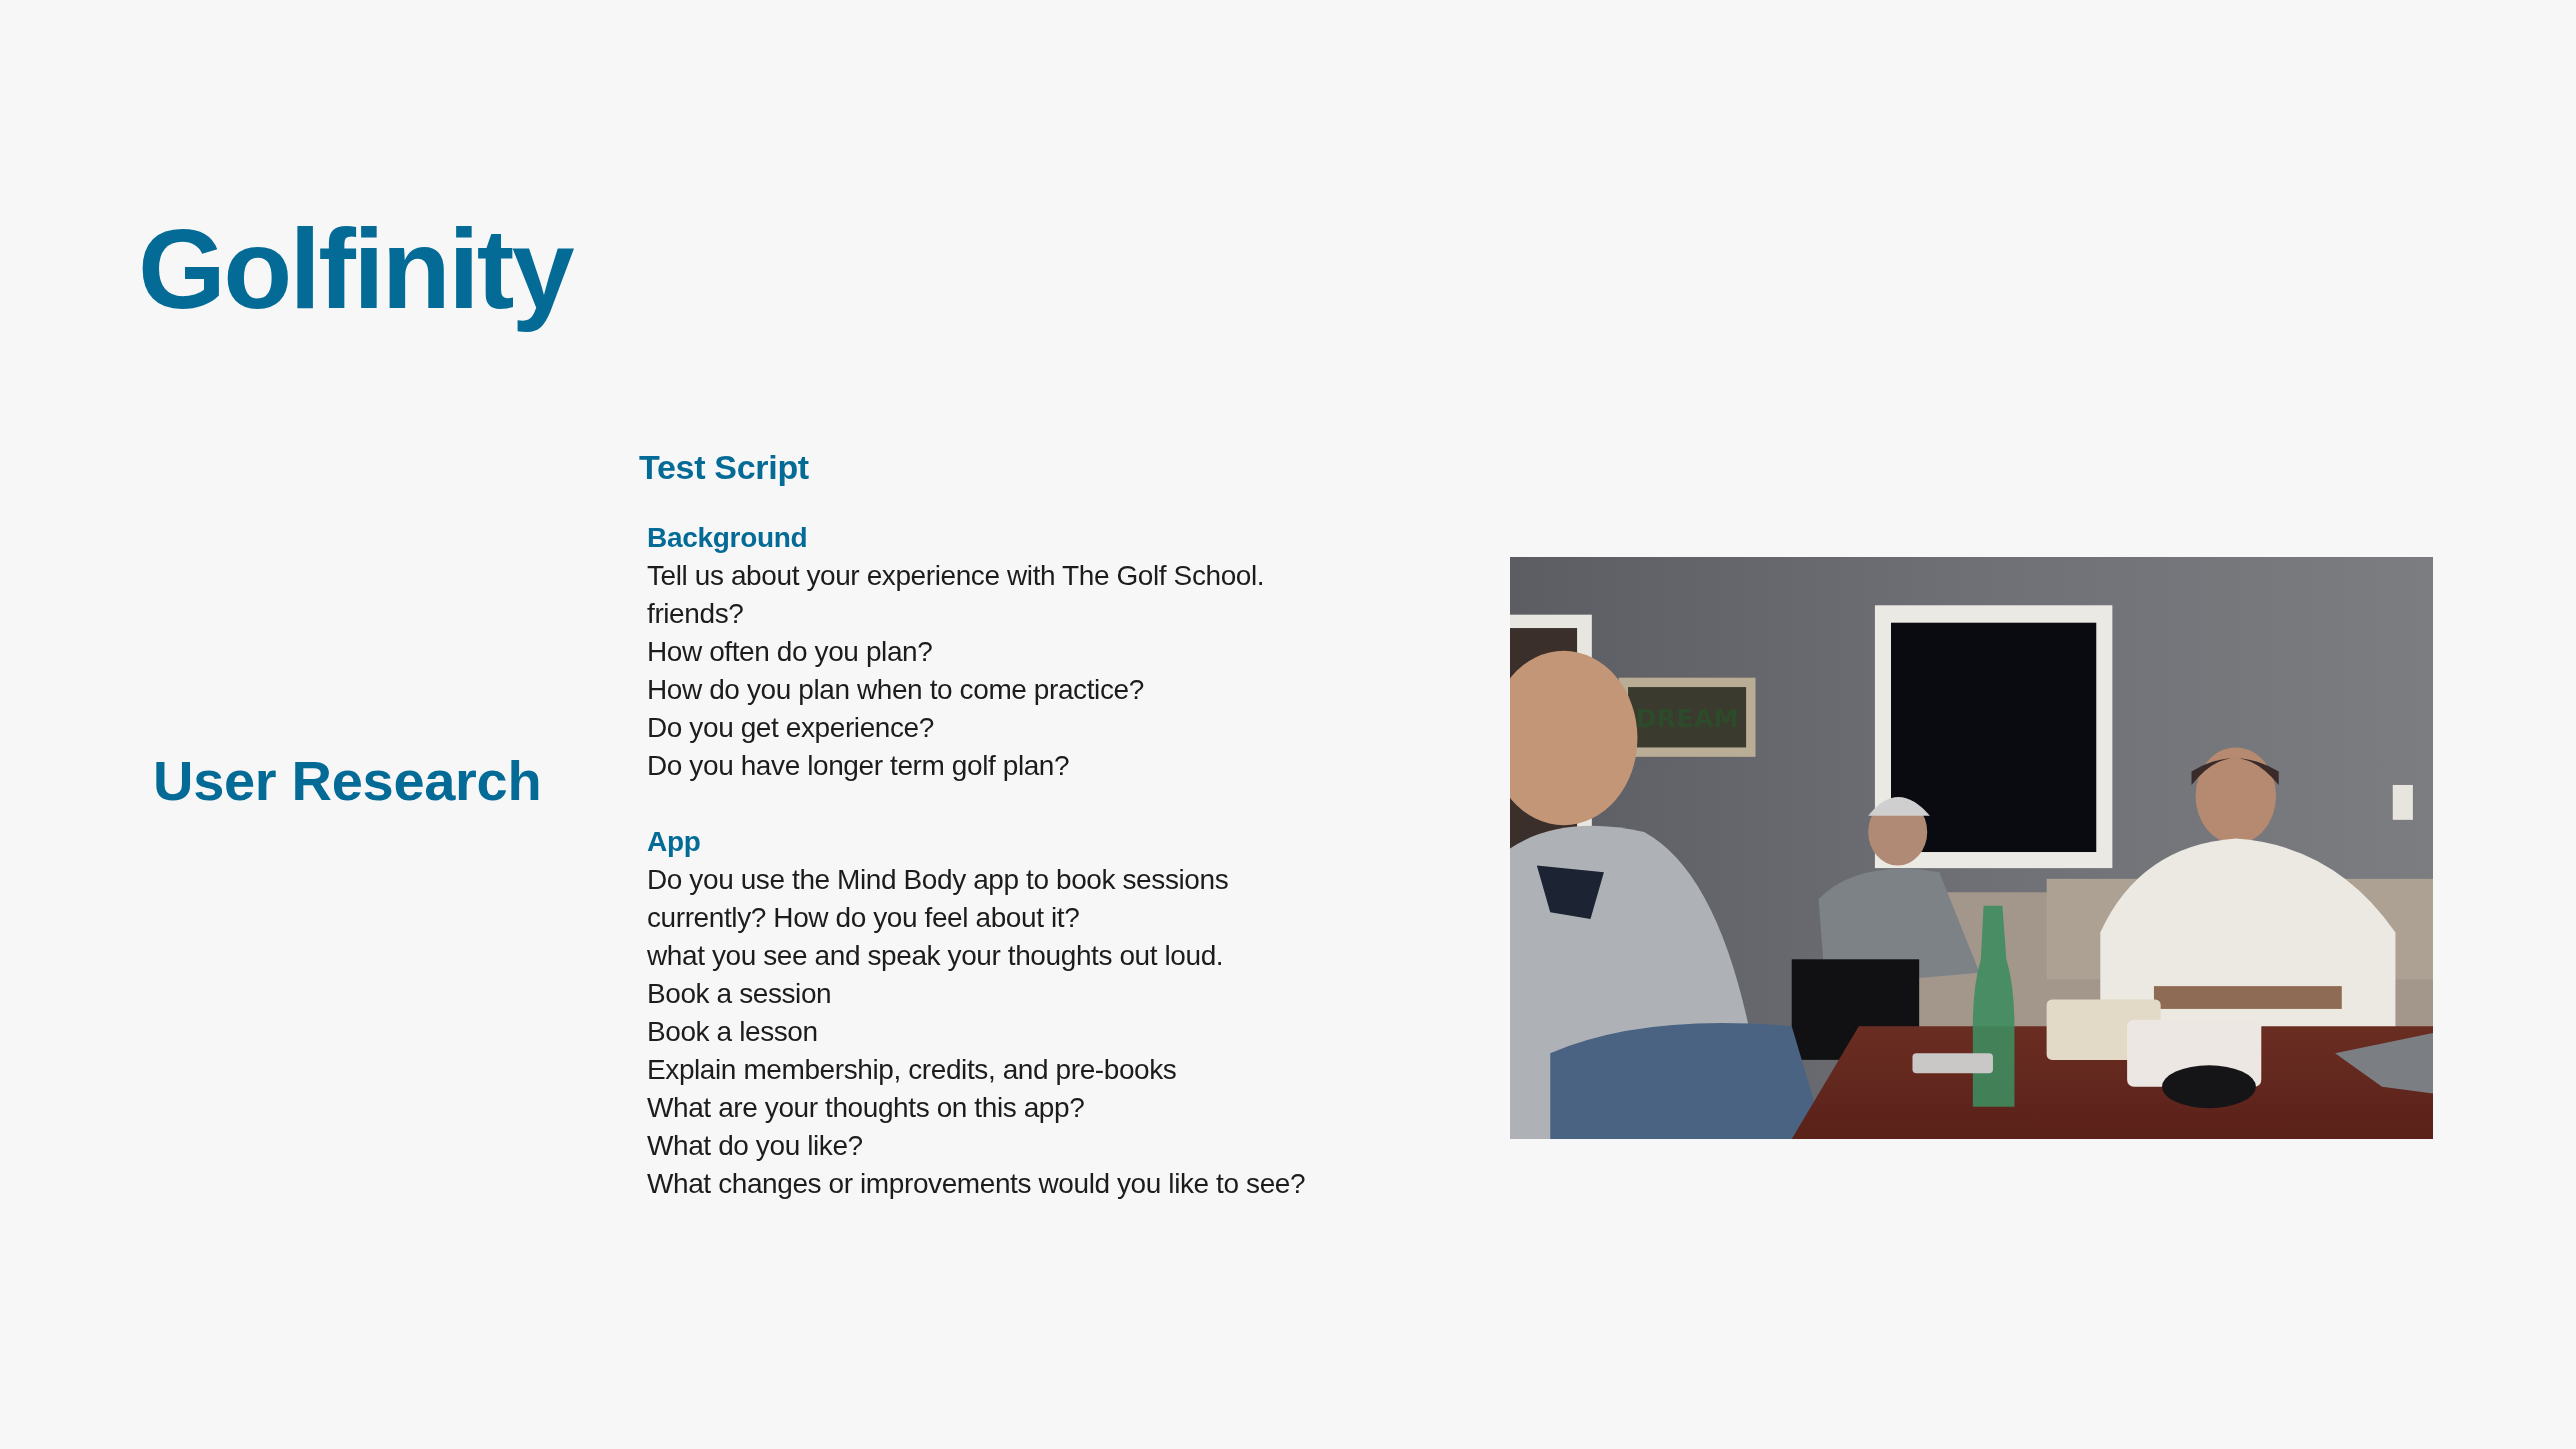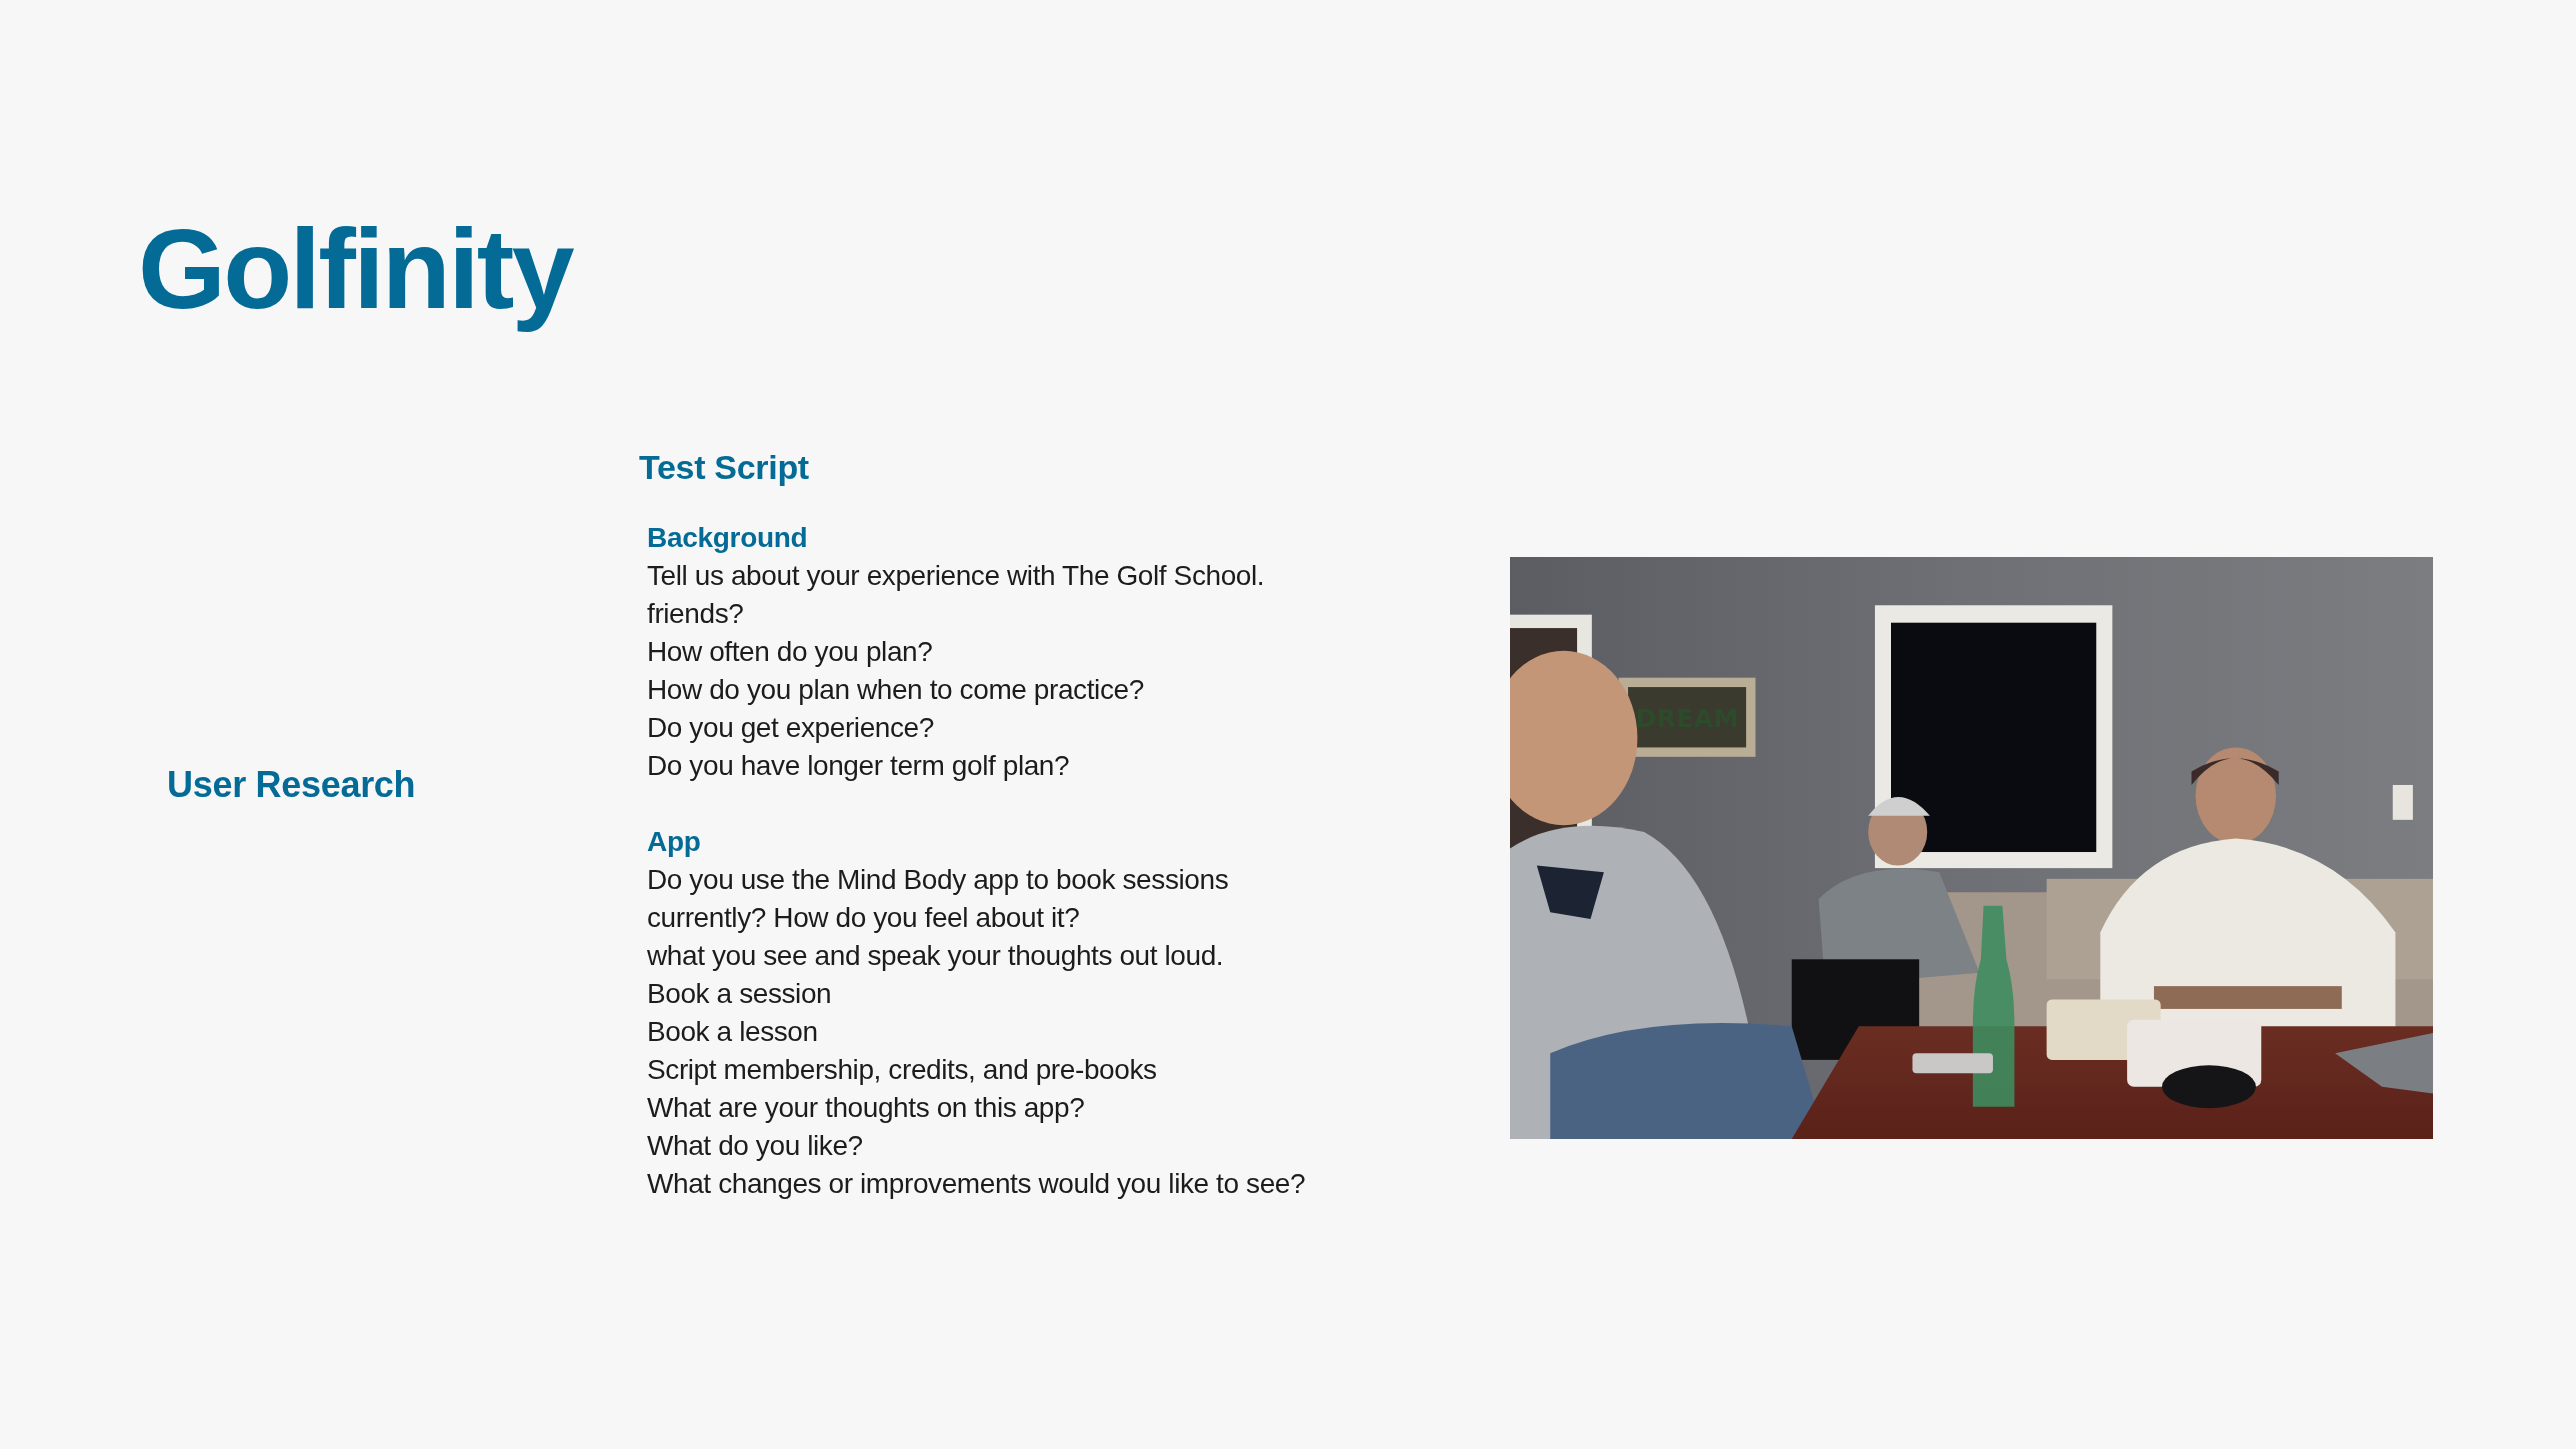--- a/index.html
+++ b/index.html
@@ -25,22 +25,22 @@
       font-size: 113px;
       font-weight: 700;
       letter-spacing: -2.7px;
       color: #046b97;
       line-height: 1;
     }
     .section-label {
       position: absolute;
       left: 150px;
       top: 750px;
-      margin: 17px;
-      font-size: 36px;
+      margin: 3px;
+      font-size: 56px;
       font-weight: 700;
       color: #046b97;
       line-height: 1;
       letter-spacing: -0.3px;
     }
     .script {
       position: absolute;
       left: 639px;
       top: 444px;
       width: 738px;
@@ -110,21 +110,21 @@
     </div>
 
     <div class="group">
       <div class="group-heading">App</div>
       <ul class="q-list">
         <li>Do you use the Mind Body app to book sessions</li>
         <li>currently? How do you feel about it?</li>
         <li>what you see and speak your thoughts out loud.</li>
         <li>Book a session</li>
         <li>Book a lesson</li>
-        <li>Script membership, credits, and pre-books</li>
+        <li>Explain membership, credits, and pre-books</li>
         <li>What are your thoughts on this app?</li>
         <li>What do you like?</li>
         <li>What changes or improvements would you like to see?</li>
       </ul>
     </div>
   </div>
 
   <div class="photo">
     <svg viewBox="0 0 1376 868" preserveAspectRatio="none">
       <defs>

